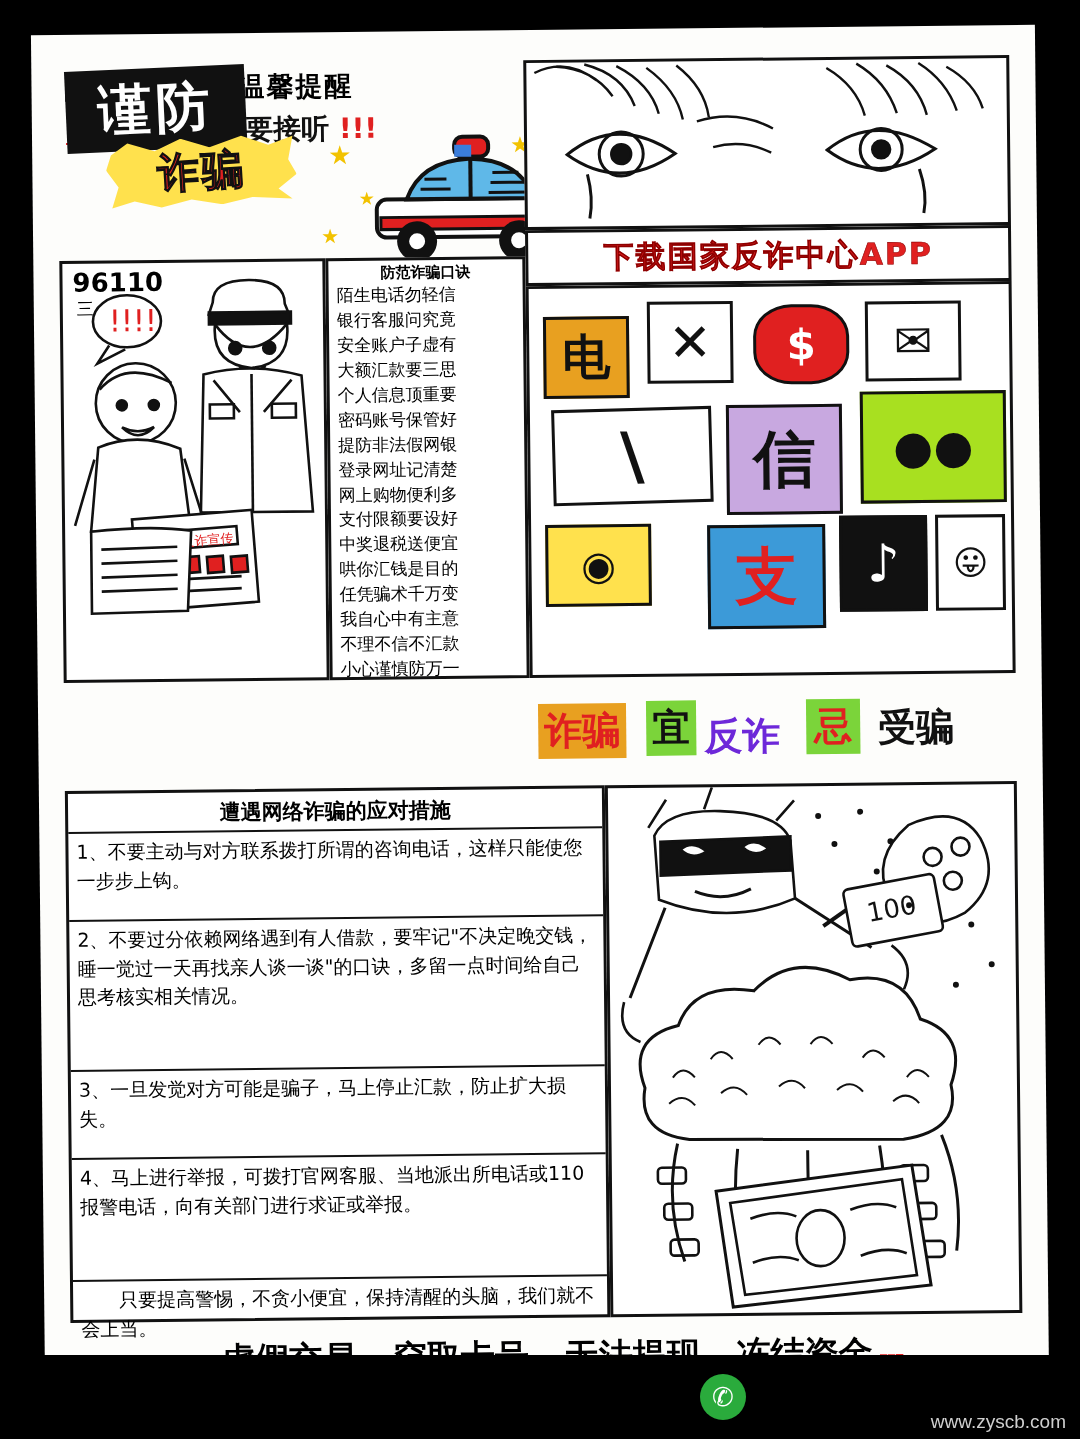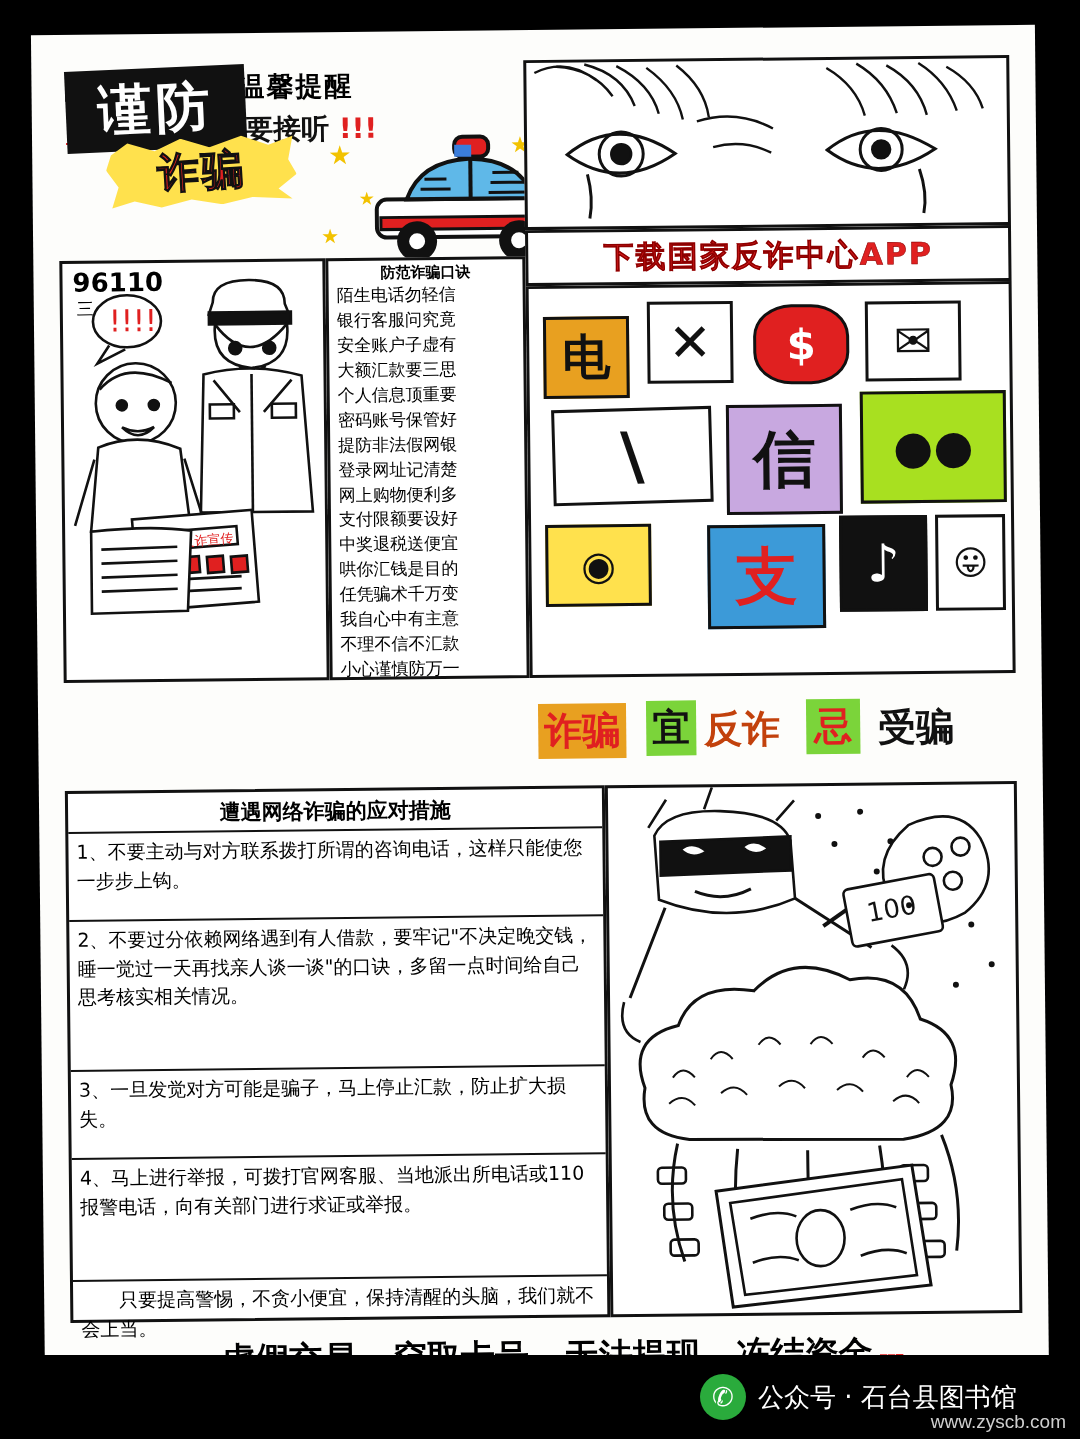--- a/index.html
+++ b/index.html
@@ -264,21 +264,21 @@
       <div class="r2">
         <u>96110</u>
         <span style="color:#111;margin-left:16px;">一定要接听</span>
         <span style="color:#e02020;">!!!</span>
       </div>
     </div>
 
     <div id="slogan">
       <div class="sl" style="left:0px;top:4px;background:#e8a020;color:#e02020;padding:2px 6px;">诈骗</div>
       <div class="sl" style="left:108px;top:2px;background:#7bd43a;color:#111;padding:2px 6px;">宜</div>
-      <div class="sl" style="left:166px;top:6px;color:#c2410c;">反诈</div>
+      <div class="sl" style="left:166px;top:13px;color:#6d28d9;">反诈</div>
       <div class="sl" style="left:268px;top:2px;background:#7bd43a;color:#e02020;padding:2px 8px;">忌</div>
       <div class="sl" style="left:340px;top:6px;color:#111;">受骗</div>
     </div>
 
     <div class="bk" id="measures">
       <div class="mh">遭遇网络诈骗的应对措施</div>
       <div class="mrow" style="height:78px;">1、不要主动与对方联系拨打所谓的咨询电话，这样只能使您一步步上钩。</div>
       <div class="mrow" style="height:140px;">2、不要过分依赖网络遇到有人借款，要牢记"不决定晚交钱，睡一觉过一天再找亲人谈一谈"的口诀，多留一点时间给自己思考核实相关情况。</div>
       <div class="mrow" style="height:78px;">3、一旦发觉对方可能是骗子，马上停止汇款，防止扩大损失。</div>
       <div class="mrow" style="height:112px;">4、马上进行举报，可拨打官网客服、当地派出所电话或110报警电话，向有关部门进行求证或举报。</div>
@@ -358,15 +358,14 @@
         <span class="bt">冻结资金</span>
         <span class="dash">---</span>
       </div>
     </div>
 
   </div>
 </div>
 
 <div id="wm">
   <div class="circle">✆</div>
-  <div class="txt">公众号 · 石台县图书馆</div>
   <div class="url">www.zyscb.com</div>
 </div>
 
 </body></html>

